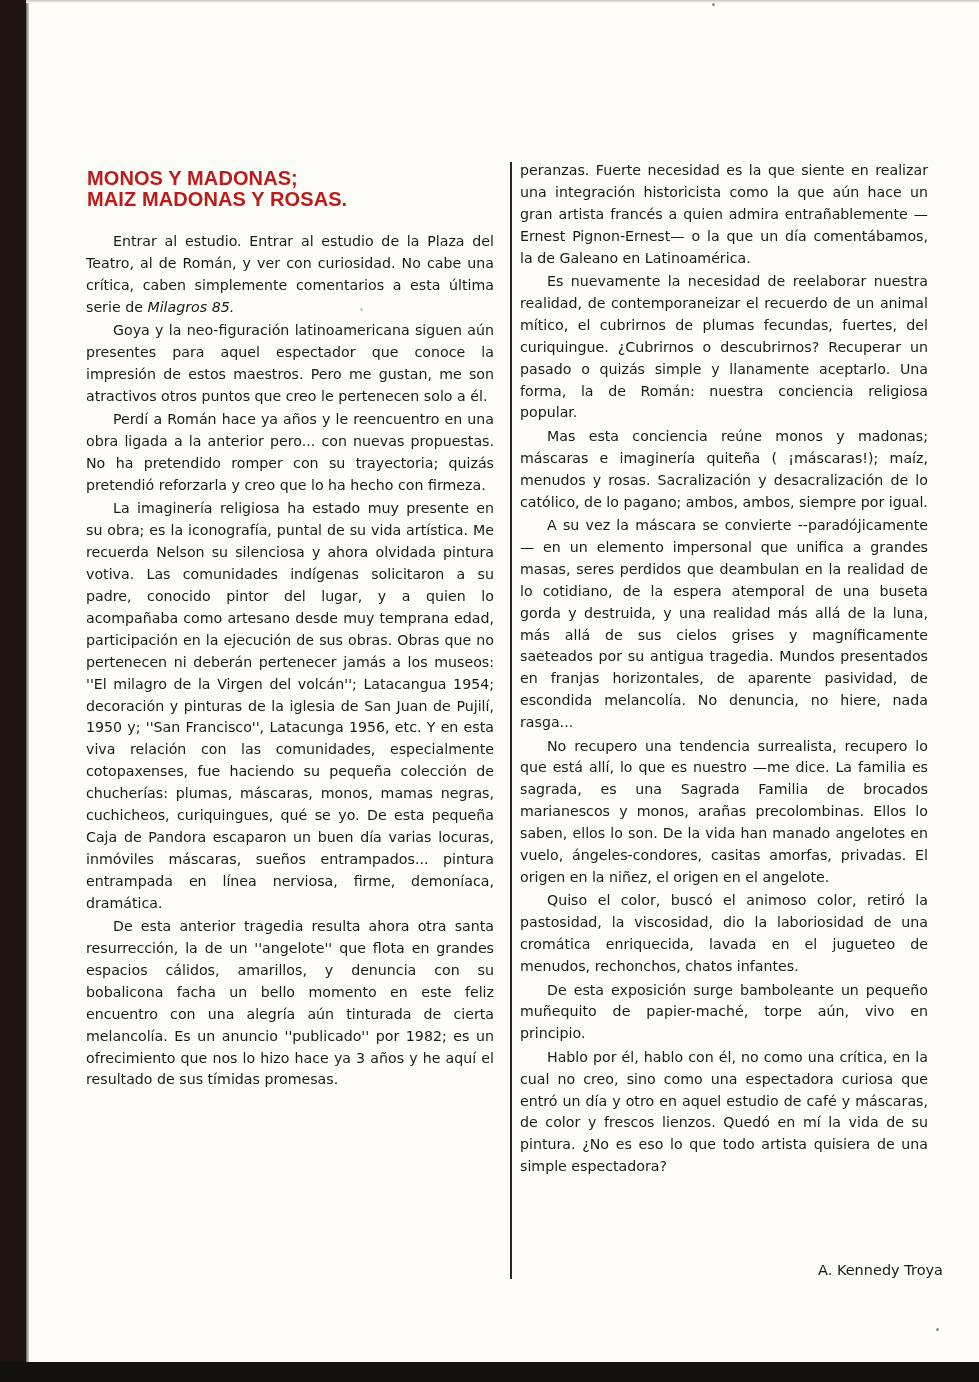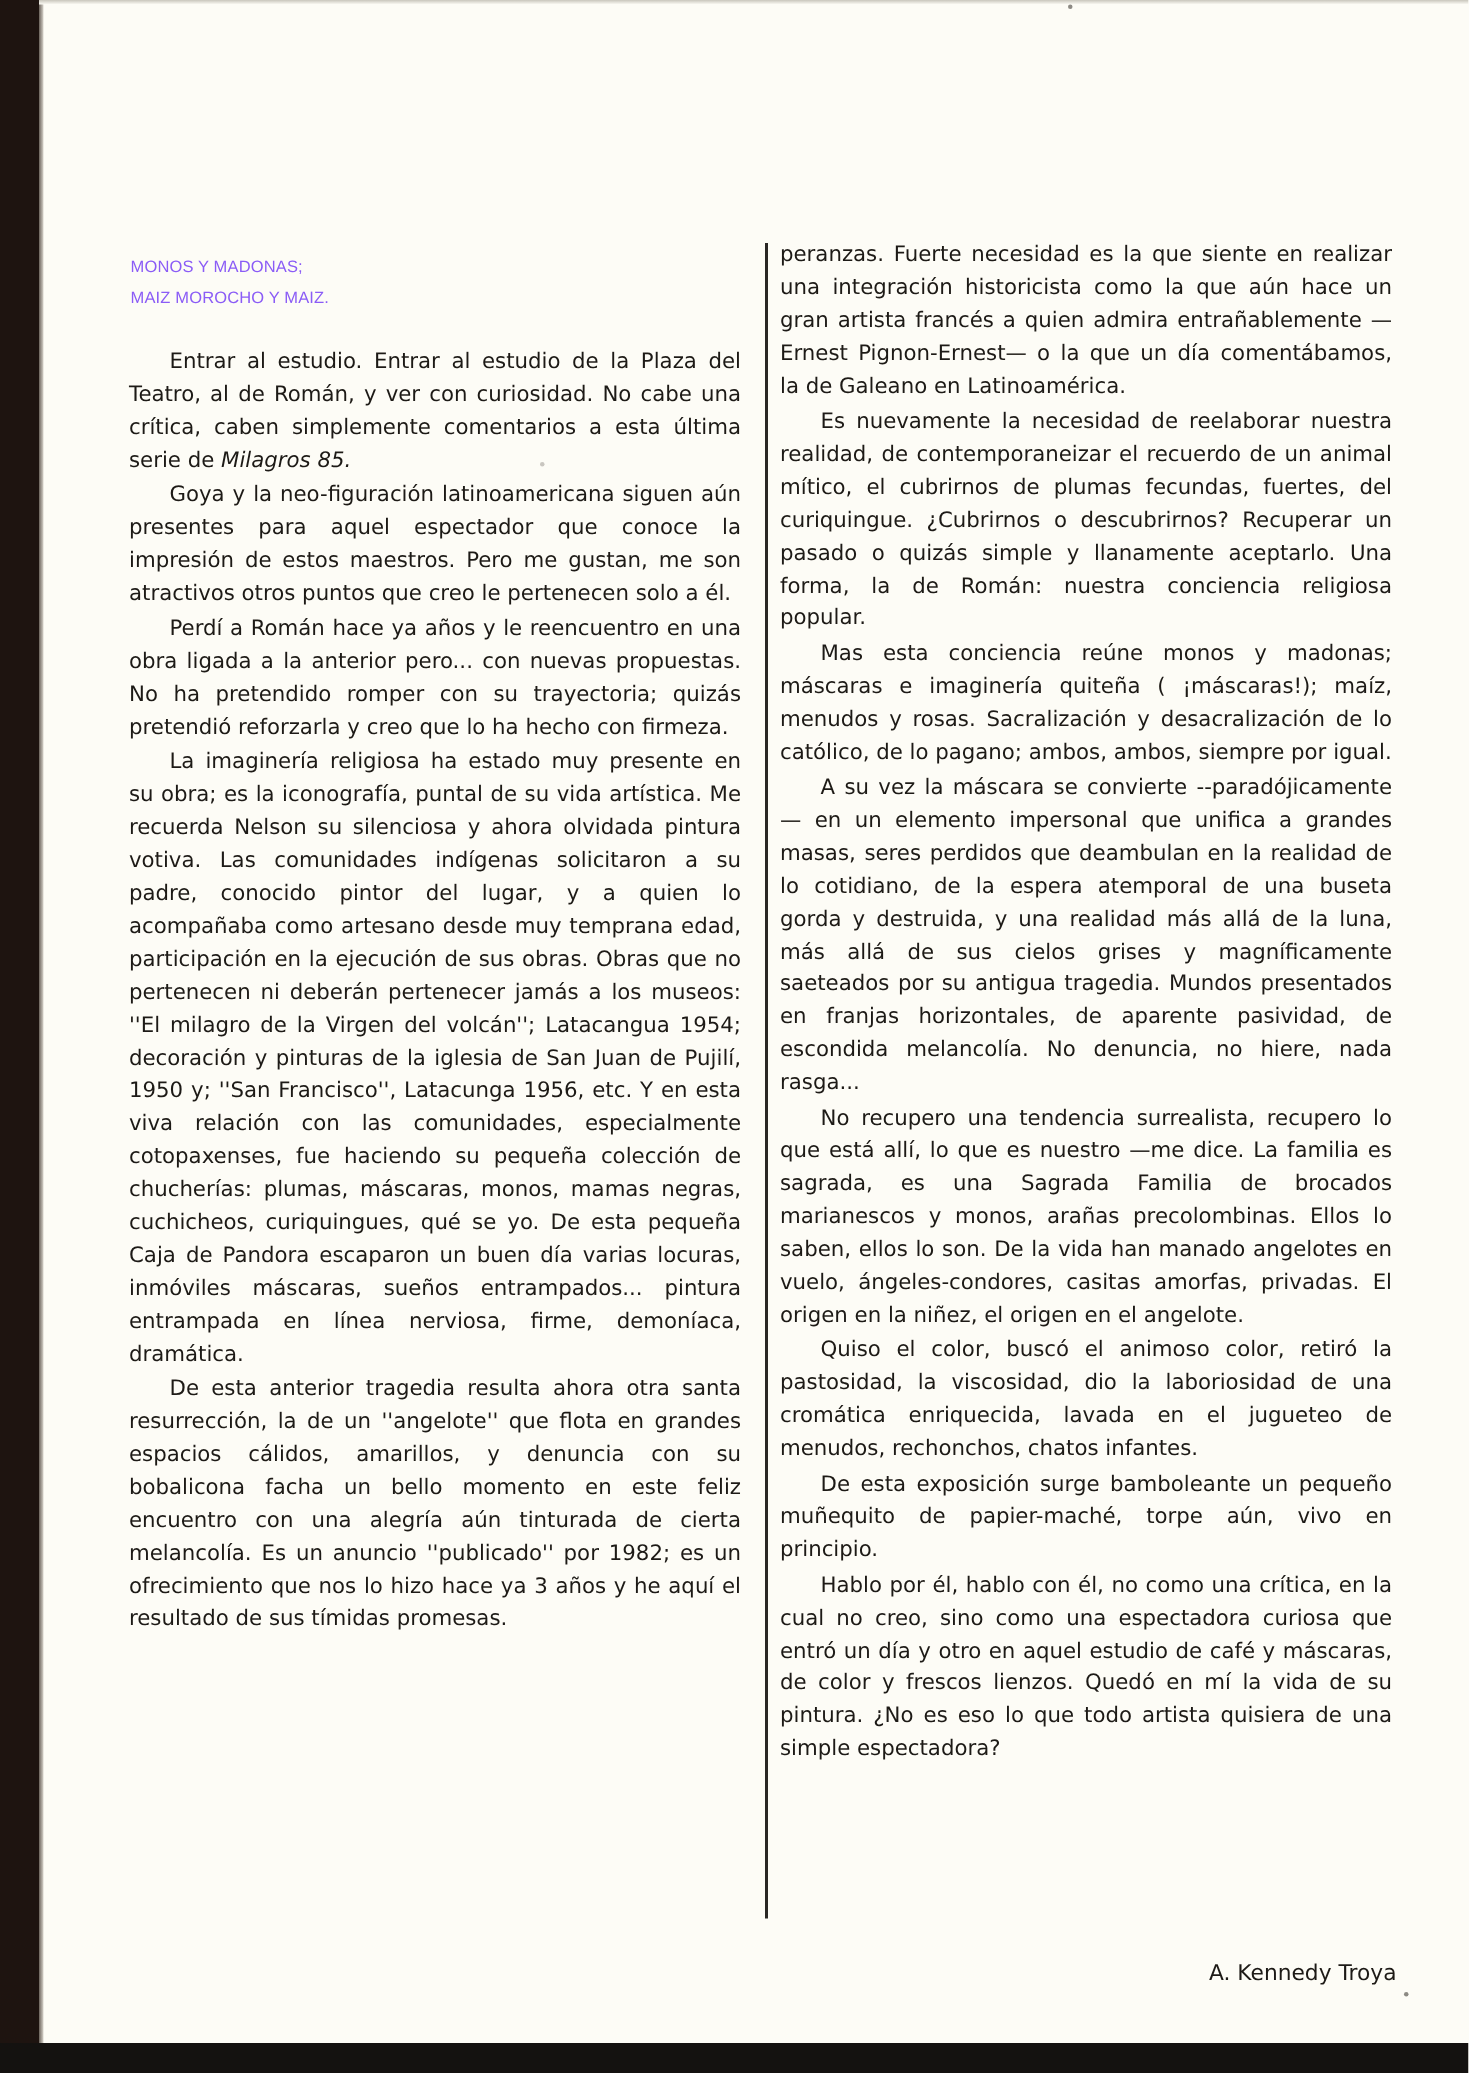--- a/index.html
+++ b/index.html
@@ -20,53 +20,53 @@
   .top-edge {
     position: absolute; left: 26px; top: 0; right: 0; height: 3px;
     background: linear-gradient(to bottom, #c9c6bc, #fdfcf6);
   }
   .bottom-strip {
     position: absolute; left: 0; right: 0; bottom: 0; height: 20px;
     background: #141210;
   }
   .title {
     position: absolute; left: 87px; top: 168px; width: 400px;
-    font-family: "Liberation Sans", sans-serif; font-weight: normal;
-    font-size: 11px; line-height: 21px; letter-spacing: 0.1px; color: #8b5cf6;
+    font-family: "Liberation Sans", sans-serif; font-weight: bold;
+    font-size: 20px; line-height: 21px; letter-spacing: 0.1px; color: #b91c1c;
   }
   .title div { white-space: nowrap; }
   .col {
     position: absolute; width: 408px;
     font-size: 14.2px; line-height: 21.9px; text-align: justify;
     hyphens: none;
   }
   .col-left { left: 86px; top: 231px; }
   .col-right { left: 520px; top: 160px; }
   .col p { margin: 0 0 1.5px 0; text-indent: 27px; }
   .col p.cont { text-indent: 0; }
   .col em { }
   .divider {
     position: absolute; left: 510px; top: 162px; width: 1.5px; height: 1117px;
     background: #2a2724;
   }
   .signature {
-    position: absolute; right: 48px; top: 1262px;
-    font-size: 14.5px; white-space: nowrap; margin-top: 46px;
+    position: absolute; right: 36px; top: 1262px;
+    font-size: 14.5px; white-space: nowrap;
   }
   .speck { position: absolute; width: 3px; height: 3px; border-radius: 50%; background: #8d8a84; }
 </style>
 </head>
 <body>
 
 <div class="left-binding"></div>
 <div class="top-edge"></div>
 
 <div class="title">
   <div>MONOS Y MADONAS;</div>
-  <div>MAIZ MOROCHO Y MAIZ.</div>
+  <div>MAIZ MADONAS Y ROSAS.</div>
 </div>
 
 <div class="col col-left">
   <p><span>Entrar al estudio. Entrar al estudio de la Plaza del Teatro, al de Román, y ver con curiosidad. No cabe una crítica, caben simplemente comentarios a esta última serie de </span><em>Milagros 85.</em></p>
   <p>Goya y la neo-figuración latinoamericana siguen aún presentes para aquel espectador que conoce la impresión de estos maestros. Pero me gustan, me son atractivos otros puntos que creo le pertenecen solo a él.</p>
   <p>Perdí a Román hace ya años y le reencuentro en una obra ligada a la anterior pero... con nuevas propuestas. No ha pretendido romper con su trayectoria; quizás pretendió reforzarla y creo que lo ha hecho con firmeza.</p>
   <p>La imaginería religiosa ha estado muy presente en su obra; es la iconografía, puntal de su vida artística. Me recuerda Nelson su silenciosa y ahora olvidada pintura votiva. Las comunidades indígenas solicitaron a su padre, conocido pintor del lugar, y a quien lo acompañaba como artesano desde muy temprana edad, participación en la ejecución de sus obras. Obras que no pertenecen ni deberán pertenecer jamás a los museos: ''El milagro de la Virgen del volcán''; Latacangua 1954; decoración y pinturas de la iglesia de San Juan de Pujilí, 1950 y; ''San Francisco'', Latacunga 1956, etc. Y en esta viva relación con las comunidades, especialmente cotopaxenses, fue haciendo su pequeña colección de chucherías: plumas, máscaras, monos, mamas negras, cuchicheos, curiquingues, qué se yo. De esta pequeña Caja de Pandora escaparon un buen día varias locuras, inmóviles máscaras, sueños entrampados... pintura entrampada en línea nerviosa, firme, demoníaca, dramática.</p>
   <p>De esta anterior tragedia resulta ahora otra santa resurrección, la de un ''angelote'' que flota en grandes espacios cálidos, amarillos, y denuncia con su bobalicona facha un bello momento en este feliz encuentro con una alegría aún tinturada de cierta melancolía. Es un anuncio ''publicado'' por 1982; es un ofrecimiento que nos lo hizo hace ya 3 años y he aquí el resultado de sus tímidas promesas.</p>
 </div>
 

